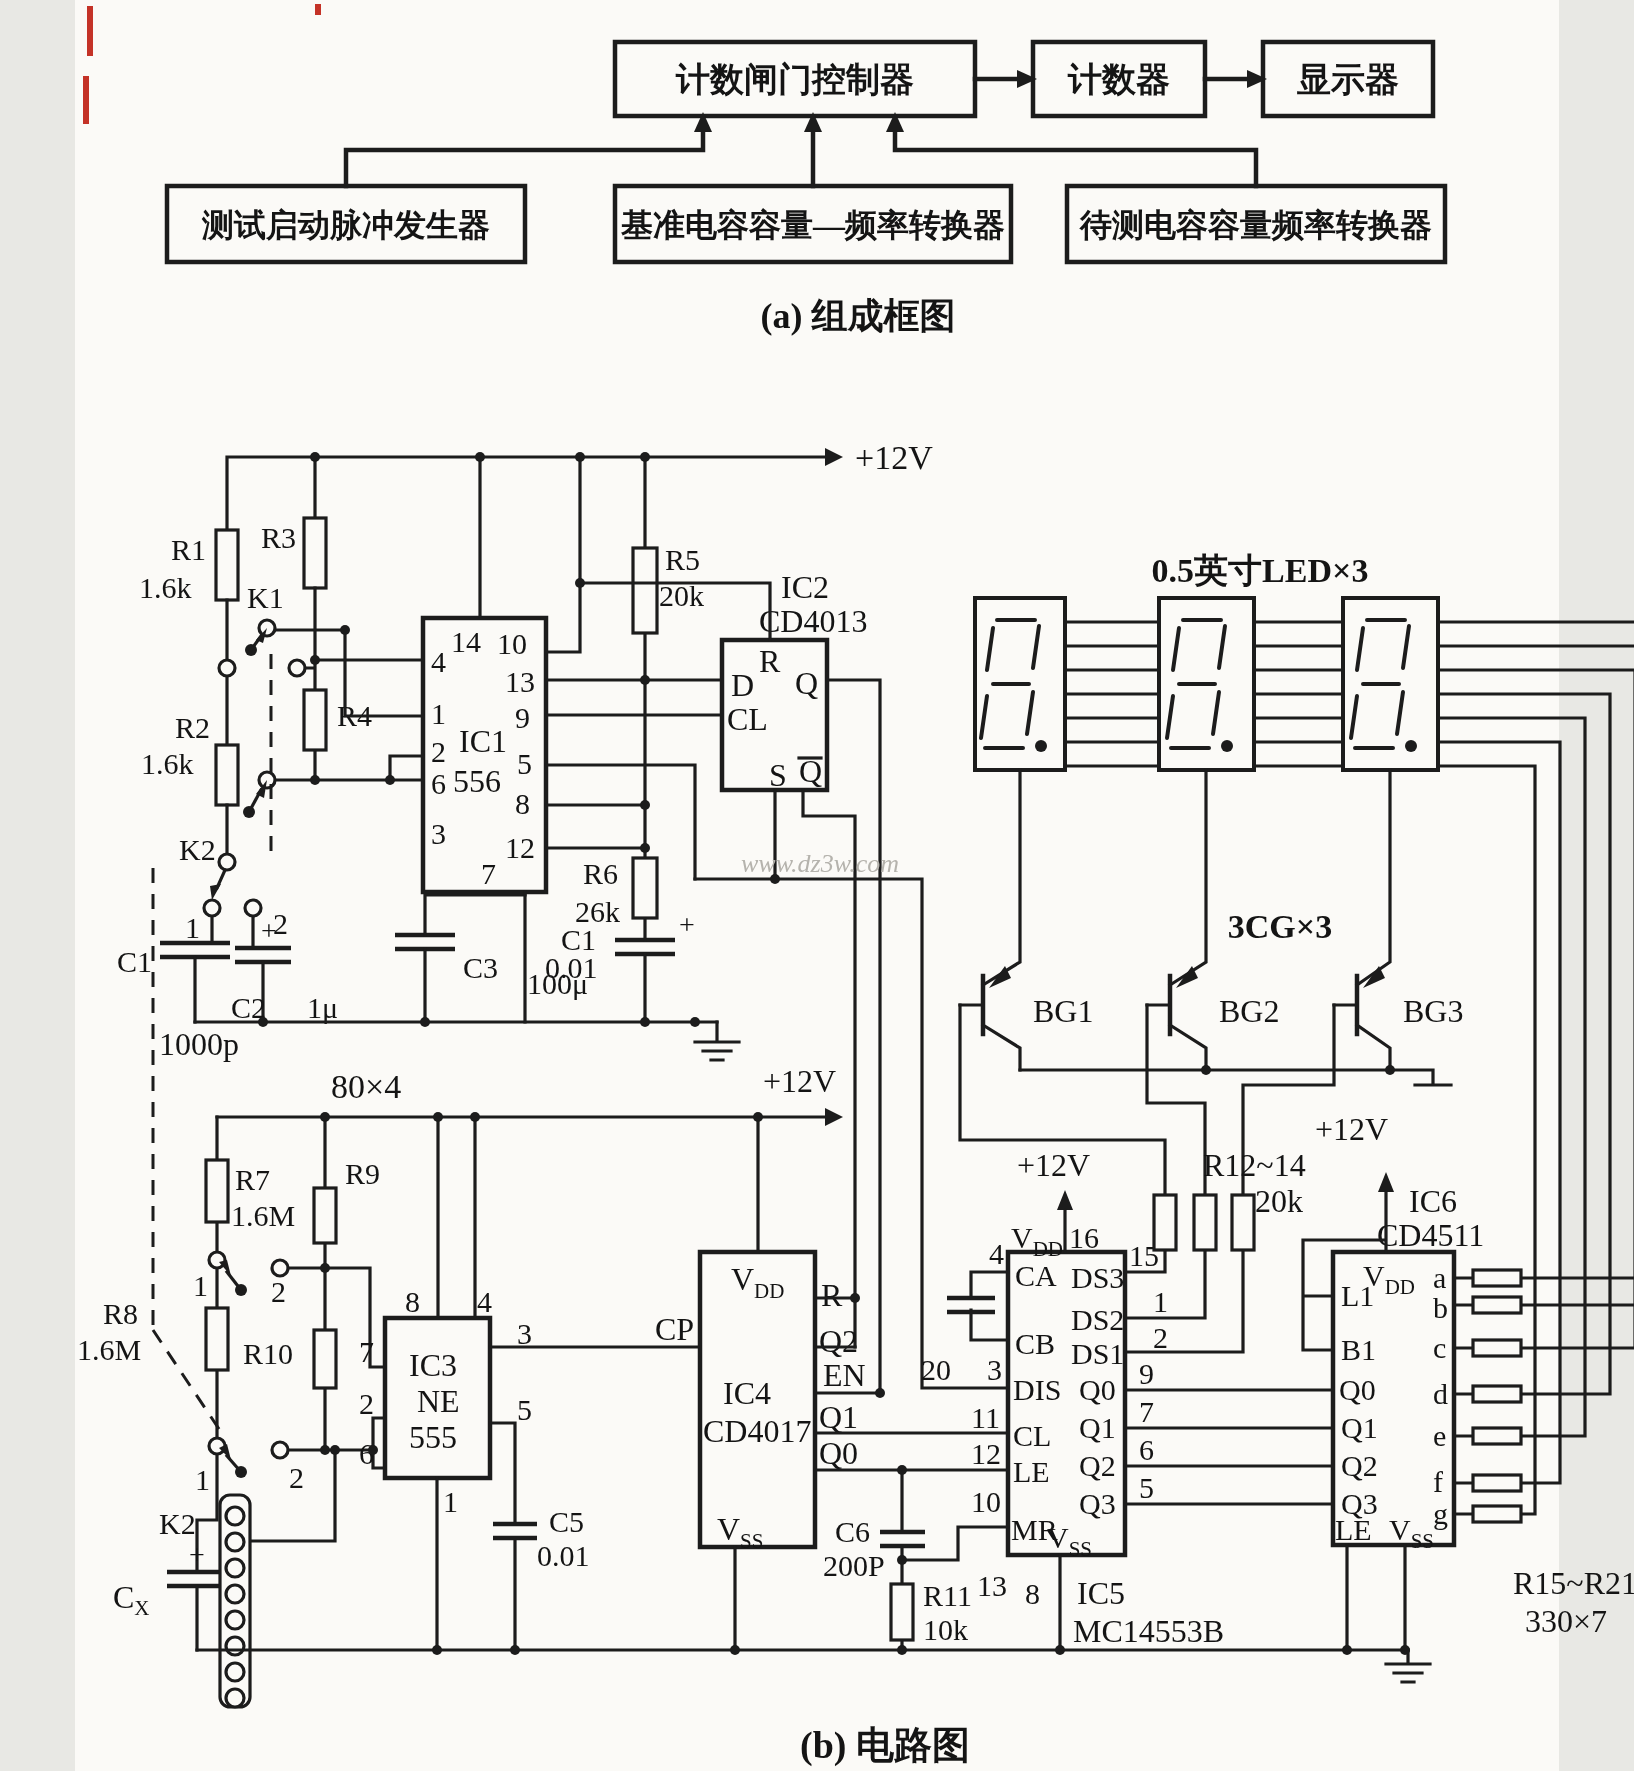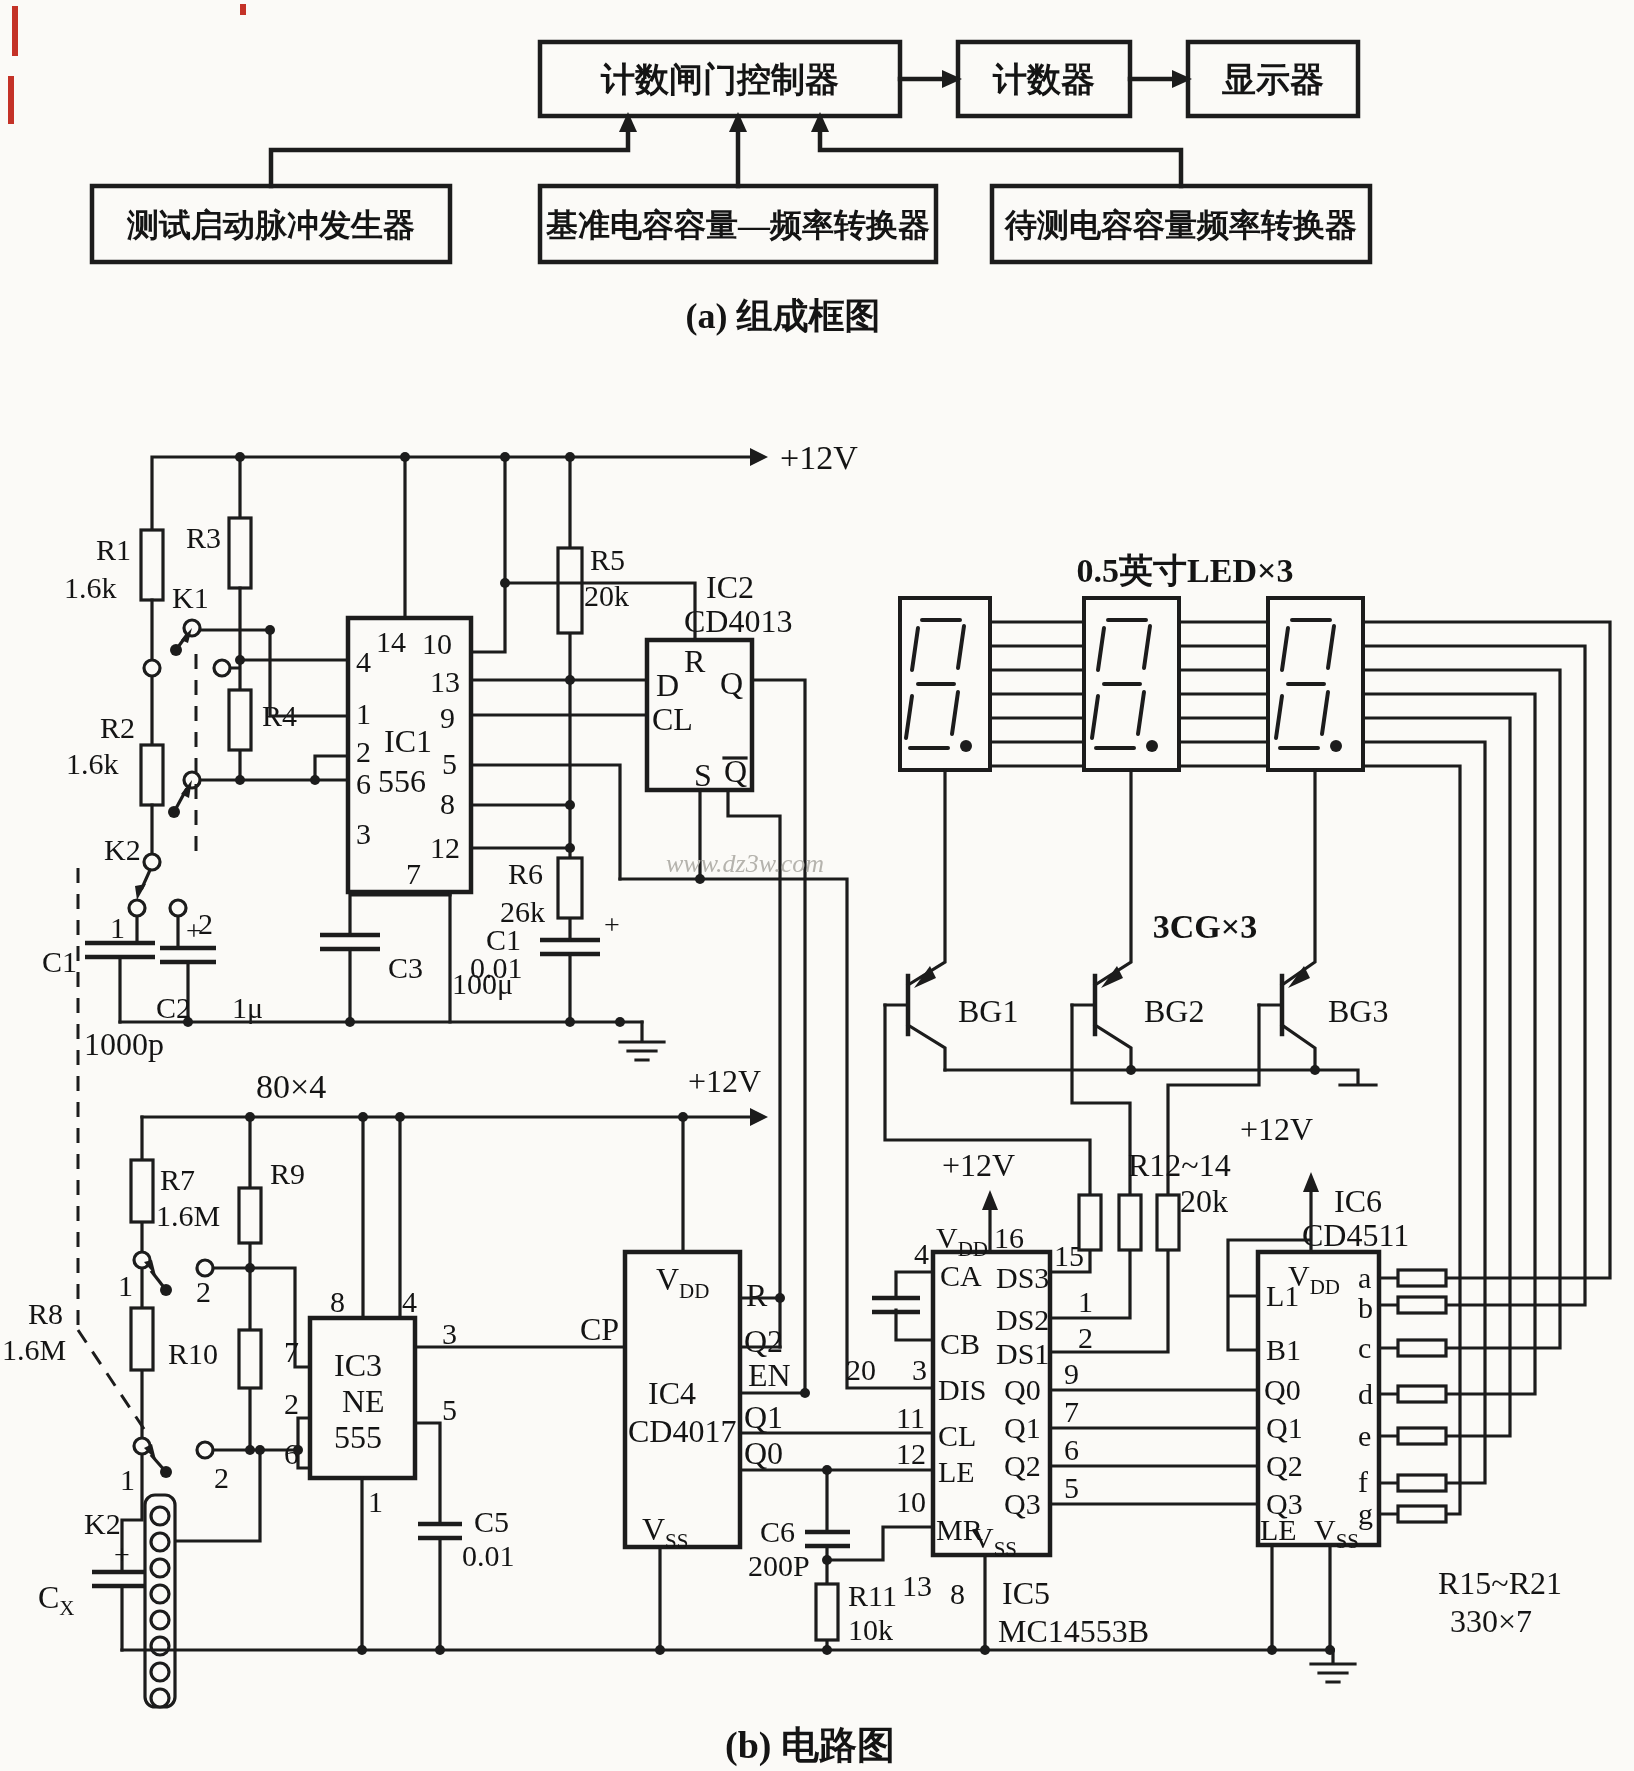--- a/index.html
+++ b/index.html
@@ -1,16 +1,16 @@
 <!DOCTYPE html>
 <html><head>
 <meta charset="utf-8">
 <style>
   html,body{margin:0;padding:0;background:#e8e8e4;}
-  .page{width:1634px;height:1771px;background:#fbfaf7;position:relative;margin:0 auto;}
+  .page{width:1484px;height:1771px;background:#fbfaf7;position:relative;margin:0 auto;}
   svg{display:block}
   .t{font-family:"Liberation Serif","DejaVu Serif",serif;fill:#141414}
   .cjk{font-family:"Liberation Serif","DejaVu Serif",serif;font-weight:700;fill:#141414}
   .f26{font-size:26px}.f28{font-size:28px}.f30{font-size:30px}.f32{font-size:32px}
   .f34{font-size:34px}.f36{font-size:36px}.f38{font-size:38px}
   .sub{font-size:21px}
   .mid{text-anchor:middle}
   .w{stroke:#1c1c1c;stroke-width:3.2;fill:none;stroke-linecap:square}
   .wt{stroke:#1c1c1c;stroke-width:4.5;fill:none;stroke-linecap:square}
   .box{stroke:#1c1c1c;stroke-width:4.5;fill:none}

